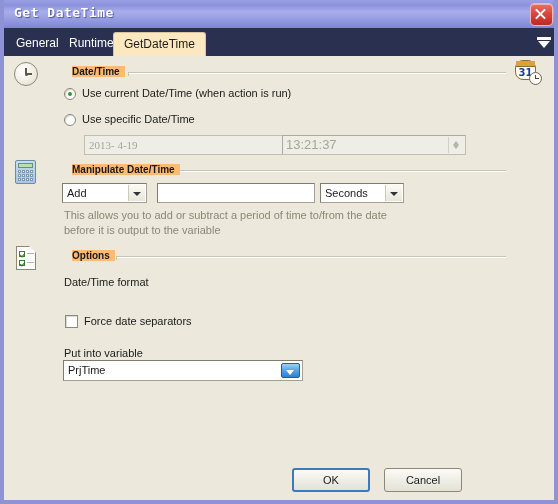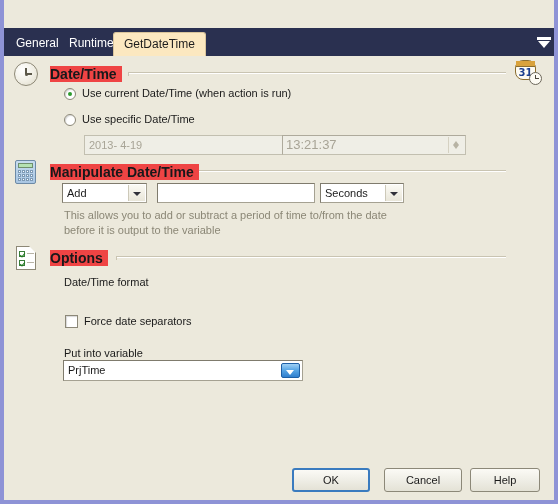--- a/index.html
+++ b/index.html
@@ -131,27 +131,28 @@
     position: absolute;
     left: 0; top: 56px;
     width: 550px;
     height: 444px;
     background: #ece9dc;
   }
 
   
   .group-title {
     position: absolute;
-    font-size: 14px;
+    font-size: 10px;
     font-weight: bold;
     color: #18181a;
-    background: #ef4444;
+    background: #fdba74;
     padding-right: 5px;
     z-index: 2;
     white-space: nowrap;
+    margin-left: 22px;
   }
   .group-line {
     position: absolute;
     height: 1px;
     background: #c9c4b2;
     border-bottom: 1px solid #ffffff;
     z-index: 1;
   }
   .group-line-cap {
     position: absolute;
@@ -416,20 +417,27 @@
   .button.default {
     border: 2px solid #3a7bbf;
     line-height: 20px;
   }
 </style>
 </head>
 <body>
 
 <div id="window">
 
+  <div id="titlebar">
+    <div id="title-text">Get DateTime</div>
+    <div id="close-button">
+      <span class="x1"></span>
+      <span class="x2"></span>
+    </div>
+  </div>
 
   <div id="tabstrip">
     <div class="tab" id="tab-general">General</div>
     <div class="tab" id="tab-runtime">Runtime</div>
     <div class="tab active" id="tab-getdatetime">GetDateTime</div>
     <div id="tab-overflow">
       <span class="bar"></span>
       <span class="tri"></span>
     </div>
   </div>
@@ -460,21 +468,21 @@
     <div class="radio-row" style="left:60px; top:31px;">
       <span class="radio checked"></span>
       <span class="radio-label">Use current Date/Time (when action is run)</span>
     </div>
 
     <div class="radio-row" style="left:60px; top:57px;">
       <span class="radio"></span>
       <span class="radio-label">Use specific Date/Time</span>
     </div>
 
-    <div class="combo disabled" style="left:80px; top:79px; width:230px; height:20px;">
+    <div class="combo disabled" style="left:80px; top:79px; width:230px; height:20px;font-family:Liberation Serif, serif;">
       <span class="val">2013- 4-19</span>
       <span class="btn">
         <span class="arrow"></span>
       </span>
     </div>
 
     <div class="textbox disabled" style="left:278px; top:79px; width:184px; height:20px; line-height:18px;">
       <span>13:21:37</span>
       <span class="spinner">
         <span class="up"></span>
@@ -552,16 +560,15 @@
 
     <div class="combo blue" style="left:59px; top:304px; width:240px; height:21px;">
       <span class="val" style="line-height:19px;">PrjTime</span>
       <span class="btn">
         <span class="arrow"></span>
       </span>
     </div>
 
     <div class="button default" style="left:288px; top:412px; width:78px;">OK</div>
     <div class="button" style="left:380px; top:412px; width:78px;">Cancel</div>
-    <div class="button" style="left:466px; top:412px; width:70px;">Help</div>
 
   </div>
 </div>
 
 </body></html>

